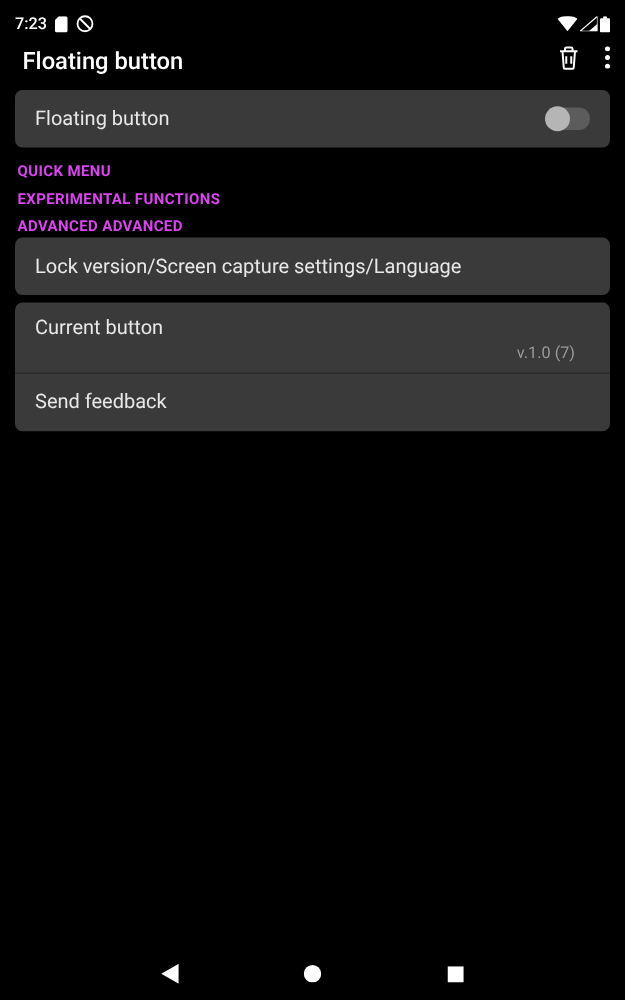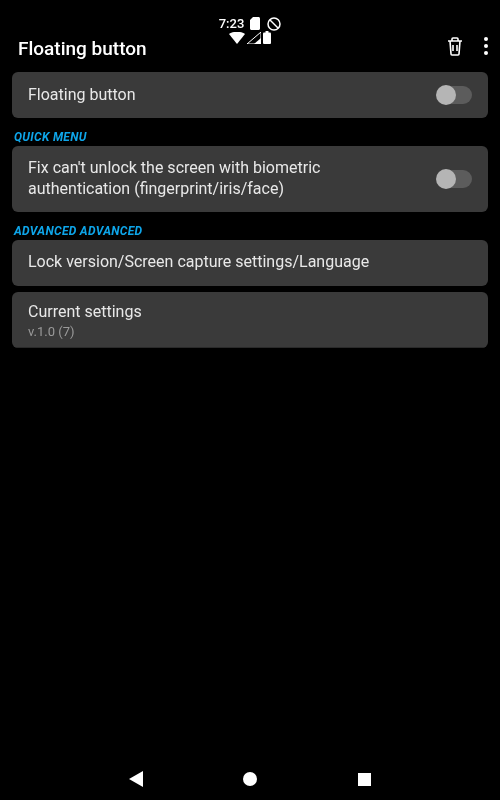--- a/index.html
+++ b/index.html
@@ -17,21 +17,20 @@
       position: relative;
     }
     .status-bar {
       display: flex;
       justify-content: space-between;
       align-items: center;
       padding: 16px 12px 2px 12px;
       height: 24px;
       font-size: 13px;
       font-weight: 500;
-      flex-direction: column;
     }
     .status-left {
       display: flex;
       align-items: center;
       gap: 6px;
     }
     .status-right {
       display: flex;
       align-items: center;
       gap: 2px;
@@ -80,28 +79,28 @@
     }
     .row-title {
       font-size: 16px;
       color: #e8e8e8;
       line-height: 1.3;
     }
     .row-subtitle {
       font-size: 13px;
       color: #9a9a9a;
       margin-top: 2px;
+      text-align: right;
     }
     .section-header {
       font-size: 12px;
       font-weight: 700;
-      color: #0ea5e9;
+      color: #d946ef;
       letter-spacing: 0.3px;
       padding: 6px 2px 2px 2px;
-      font-style: italic;
     }
     .switch {
       width: 34px;
       height: 18px;
       border-radius: 10px;
       background: #5c5c5c;
       position: relative;
       flex-shrink: 0;
     }
     .switch::after {
@@ -201,46 +200,44 @@
     <div class="row">
       <div class="row-text">
         <div class="row-title">Floating button</div>
       </div>
       <div class="switch"></div>
     </div>
   </div>
 
   <div class="section-header">QUICK MENU</div>
 
-  <div class="card">
-    <div class="row">
-      <div class="row-text">
-        <div class="row-title">Fix can't unlock the screen with biometric authentication (fingerprint/iris/face)</div>
-      </div>
-      <div class="switch"></div>
-    </div>
-  </div>
+  <div class="section-header">EXPERIMENTAL FUNCTIONS</div>
 
   <div class="section-header">ADVANCED ADVANCED</div>
   <div class="card">
     <div class="row">
       <div class="row-text">
         <div class="row-title">Lock version/Screen capture settings/Language</div>
       </div>
     </div>
   </div>
 
   <div class="card">
     <div class="row" style="padding-top:10px;padding-bottom:8px;">
       <div class="row-text">
-        <div class="row-title">Current settings</div>
+        <div class="row-title">Current button</div>
         <div class="row-subtitle">v.1.0 (7)</div>
       </div>
     </div>
     <div class="divider"></div>
+    <div class="row">
+      <div class="row-text">
+        <div class="row-title">Send feedback</div>
+      </div>
+    </div>
   </div>
 
 </div>
 
 <div class="nav-bar">
   <div class="nav-btn">
     <svg width="14" height="16" viewBox="0 0 14 16" fill="#ffffff">
         <path d="M14 0v16L0 8z"></path>
       </svg>
   </div>

